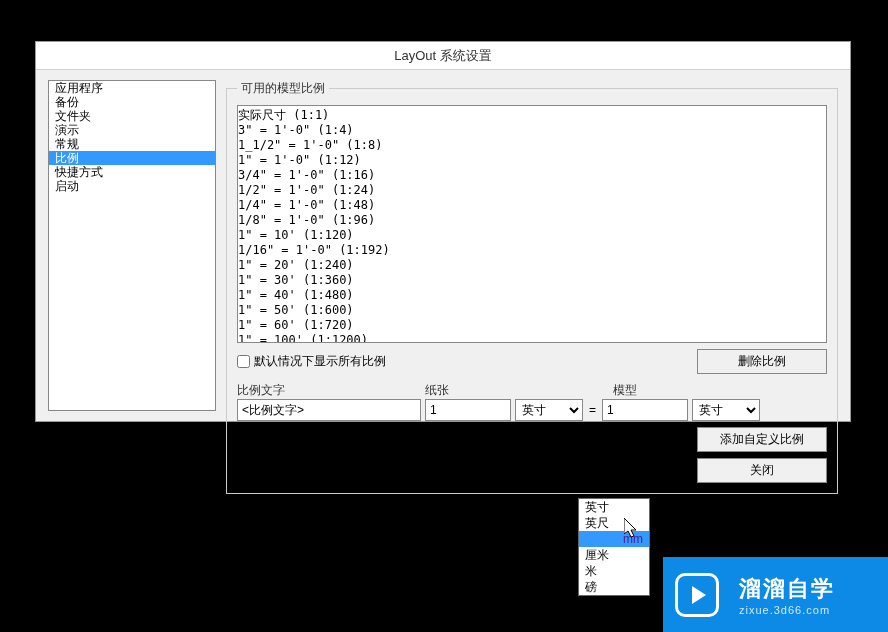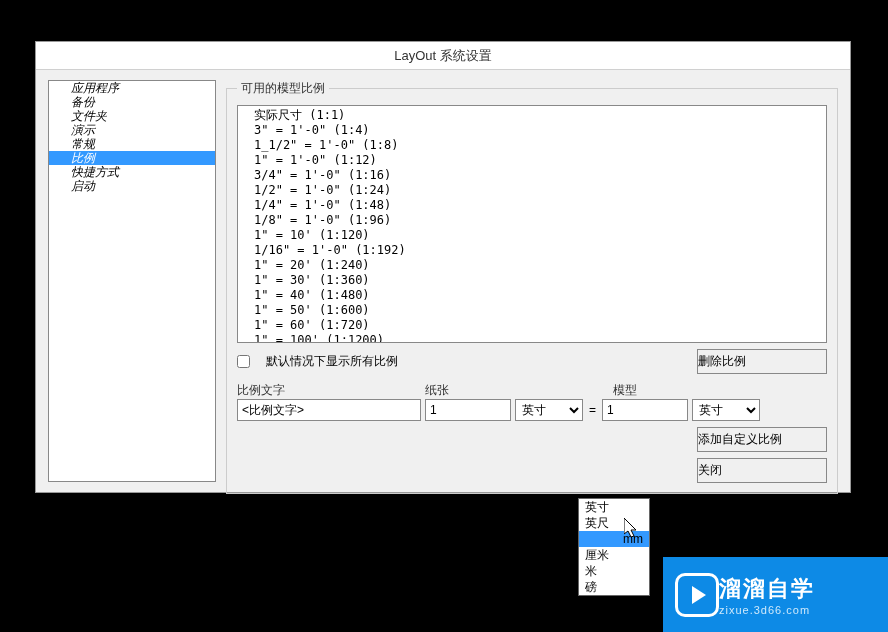--- a/index.html
+++ b/index.html
@@ -1,50 +1,50 @@
 <!DOCTYPE html>
 <html><head>
 <meta charset="utf-8">
 <style>
 * { box-sizing: border-box; margin: 0; padding: 0; }
 body { font-family: "Microsoft YaHei", SimSun, Arial, sans-serif; font-size: 12px; background: #000; width: 888px; height: 632px; position: relative; overflow: hidden; }
-.stage { position: absolute; top: 41px; left: 35px; width: 816px; height: 452px; background: #b91c1c; border: 1px solid #999; box-shadow: 0 2px 10px rgba(0,0,0,0.3); }
+.stage { position: absolute; top: 41px; left: 35px; width: 816px; height: 381px; background: #b91c1c; border: 1px solid #999; box-shadow: 0 2px 10px rgba(0,0,0,0.3); }
 .titlebar { height: 28px; background: #fff; border-bottom: 1px solid #d0d0d0; display: flex; align-items: center; justify-content: center; font-size: 13px; color: #333; }
 .body { display: flex; padding: 10px 12px; gap: 10px; height: calc(100% - 28px); background: #f0f0f0; }
 .sidebar { width: 168px; background: #fff; border: 1px solid #888; overflow: hidden; }
-.sidebar-item { padding: 0 22px; font-size: 12px; line-height: 14px; cursor: default; color: #000; white-space: nowrap; font-style: italic; }
+.sidebar-item { padding: 0 6px; font-size: 12px; line-height: 14px; cursor: default; color: #000; white-space: nowrap; }
 .sidebar-item.selected { background: #3399ff; color: #fff; }
 .main { flex: 1; display: flex; flex-direction: column; gap: 4px; }
 fieldset { border: 1px solid #ccc; padding: 8px 10px 10px; }
 legend { font-size: 12px; padding: 0 4px; color: #333; }
-.scales-list { background: #fff; border: 1px solid #888; height: 238px; overflow-y: scroll; padding: 2px 16px; font-family: SimSun, monospace; font-size: 12px; line-height: 15px; }
+.scales-list { background: #fff; border: 1px solid #888; height: 238px; overflow-y: scroll; padding: 2px 0; font-family: SimSun, monospace; font-size: 12px; line-height: 15px; }
 .scales-list div { white-space: nowrap; cursor: default; }
 .row { display: flex; align-items: center; gap: 6px; margin-top: 6px; }
-.checkbox { display: flex; align-items: center; gap: 16px; }
+.checkbox { display: flex; align-items: center; gap: 4px; }
 .checkbox input { width: 13px; height: 13px; }
-.btn { background: #f0f0f0; border: 1px solid #888; padding: 3px 0; font-size: 12px; cursor: pointer; text-align: left; }
+.btn { background: #f0f0f0; border: 1px solid #888; padding: 3px 0; font-size: 12px; cursor: pointer; text-align: center; }
 .btn.wide { width: 130px; }
 .right { margin-left: auto; }
 .labels-row { display: flex; gap: 0; margin-top: 8px; }
 .labels-row .lbl { font-size: 12px; color: #333; }
 .lbl1 { width: 188px; }
 .lbl2 { width: 188px; }
 .lbl3 { width: 130px; }
 .inputs-row { display: flex; align-items: center; gap: 4px; margin-top: 0; }
 input[type=text] { border: 1px solid #888; background: #fff; padding: 3px 4px; font-size: 12px; font-family: inherit; }
 .txt-scale { width: 184px; }
 .txt-num { width: 86px; }
 select { border: 1px solid #888; background: #fff; padding: 2px 2px; font-size: 12px; width: 68px; height: 22px; }
 .eq { padding: 0 2px; }
 .actions-col { display: flex; flex-direction: column; gap: 6px; align-items: flex-end; margin-top: 6px; margin-left: auto; }
 .dropdown-pop { position: absolute; background: #fff; border: 1px solid #666; font-size: 12px; z-index: 10; }
 .dropdown-pop div { padding: 1px 6px; line-height: 14px; cursor: default; }
-.dropdown-pop div.hl { background: #3399ff; color: #000000; padding-left: 44px; }
+.dropdown-pop div.hl { background: #3399ff; color: #4c1d95; padding-left: 44px; }
 .cursor { position: absolute; z-index: 20; pointer-events: none; }
-.watermark { position: absolute; right: 0; bottom: 0; width: 225px; height: 75px; background: #0d8ae6; display: flex; align-items: center; gap: 0; padding: 0 12px; }
+.watermark { position: absolute; right: 0; bottom: 0; width: 225px; height: 75px; background: #0d8ae6; display: flex; align-items: center; gap: 20px; padding: 0 12px; }
 .watermark .play { width: 44px; height: 44px; border: 3px solid #fff; border-radius: 10px; display: flex; align-items: center; justify-content: center; }
 .watermark .tri { width: 0; height: 0; border-left: 14px solid #fff; border-top: 9px solid transparent; border-bottom: 9px solid transparent; margin-left: 4px; }
 .watermark .txt1 { color: #fff; font-size: 22px; font-weight: bold; letter-spacing: 2px; }
 .watermark .txt2 { color: #cde8fb; font-size: 11px; letter-spacing: 1px; }
 ::-webkit-scrollbar { width: 16px; }
 ::-webkit-scrollbar-track { background: #f0f0f0; }
 ::-webkit-scrollbar-thumb { background: #c0c0c0; border: 1px solid #a0a0a0; }
 ::-webkit-scrollbar-button { background: #f0f0f0; border: 1px solid #a0a0a0; height: 16px; }
 </style>
 </head>

